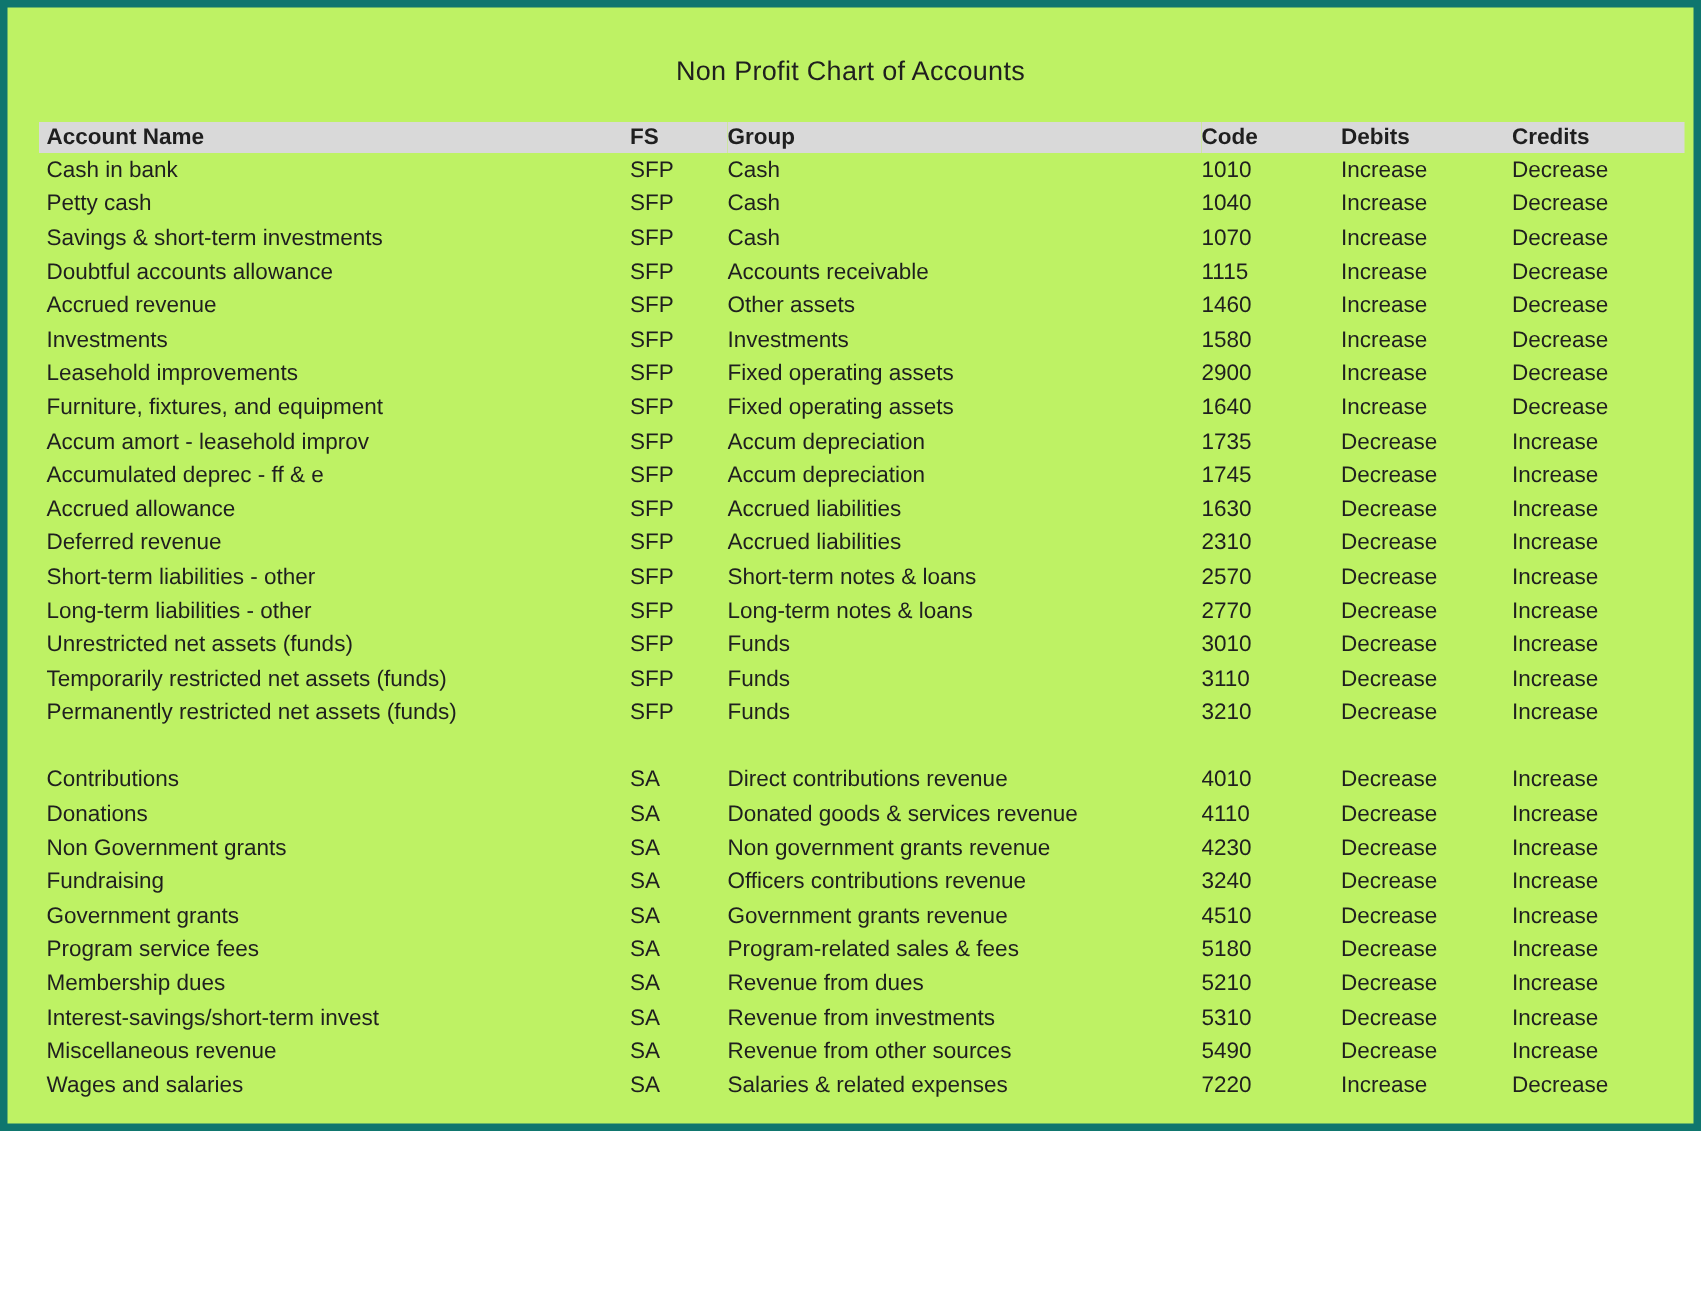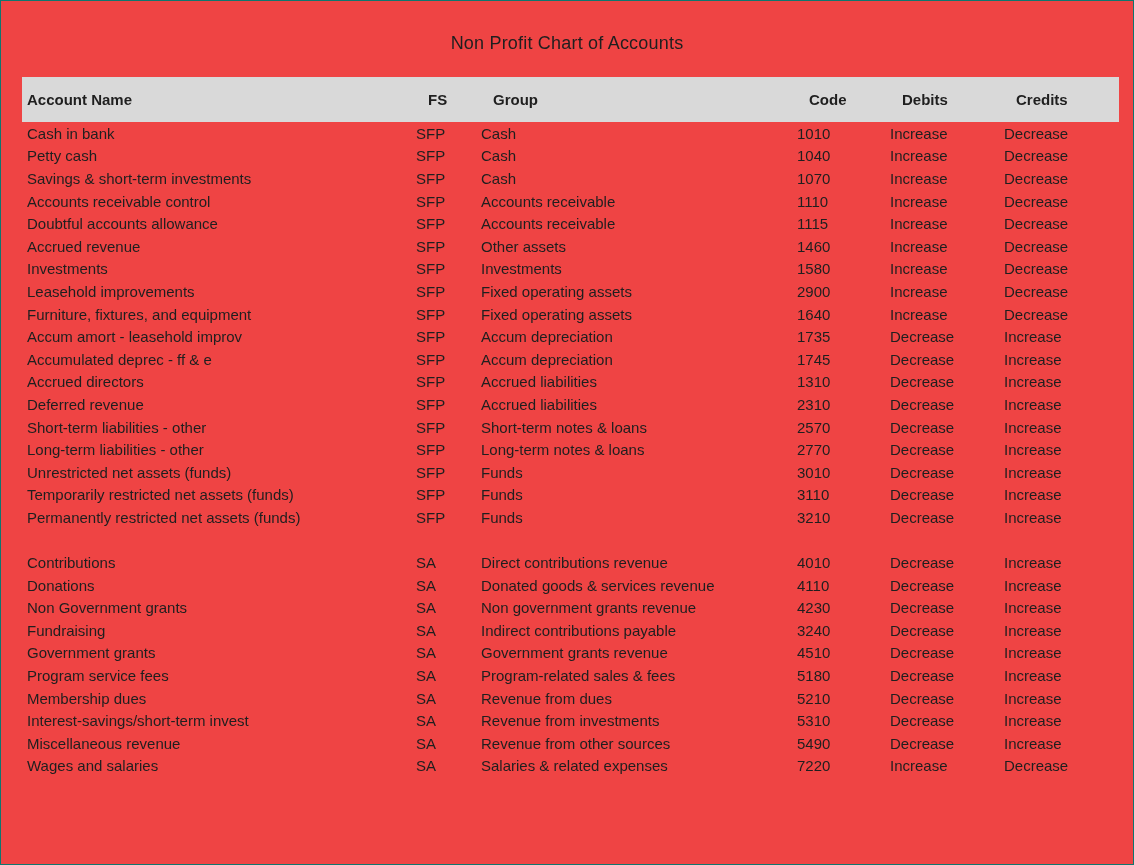--- a/index.html
+++ b/index.html
@@ -4,24 +4,24 @@
 <style>
   html, body {
     margin: 0;
     padding: 0;
     background: #ffffff;
     font-family: "Liberation Sans", sans-serif;
   }
   .page {
     position: relative;
     width: 1134px;
-    height: 865px;
+    height: 754px;
     box-sizing: border-box;
-    border: 1px solid #0f766e;
-    background: #ef4444;
+    border: 5px solid #0f766e;
+    background: #bef264;
     overflow: hidden;
   }
   .title {
     position: absolute;
     top: 32px;
     left: 0;
     width: 100%;
     text-align: center;
     font-size: 18px;
     color: #1f1f1f;
@@ -42,21 +42,21 @@
   table.accounts col.c-group   { width: 316px; }
   table.accounts col.c-code    { width: 93px;  }
   table.accounts col.c-debits  { width: 114px; }
   table.accounts col.c-credits { width: 115px; }
 
   table.accounts th {
     background: #d9d9d9;
     font-weight: bold;
     text-align: left;
     height: 21px;
-    padding: 12px;
+    padding: 0;
     vertical-align: middle;
     white-space: nowrap;
     overflow: hidden;
   }
   table.accounts td {
     height: 22.6px;
     padding: 0;
     vertical-align: middle;
     white-space: nowrap;
     overflow: hidden;
@@ -113,28 +113,20 @@
         </tr>
         <tr>
           <td>Savings &amp; short-term investments</td>
           <td>SFP</td>
           <td>Cash</td>
           <td>1070</td>
           <td>Increase</td>
           <td>Decrease</td>
         </tr>
         <tr>
-          <td>Accounts receivable control</td>
-          <td>SFP</td>
-          <td>Accounts receivable</td>
-          <td>1110</td>
-          <td>Increase</td>
-          <td>Decrease</td>
-        </tr>
-        <tr>
           <td>Doubtful accounts allowance</td>
           <td>SFP</td>
           <td>Accounts receivable</td>
           <td>1115</td>
           <td>Increase</td>
           <td>Decrease</td>
         </tr>
         <tr>
           <td>Accrued revenue</td>
           <td>SFP</td>
@@ -177,24 +169,24 @@
         </tr>
         <tr>
           <td>Accumulated deprec - ff &amp; e</td>
           <td>SFP</td>
           <td>Accum depreciation</td>
           <td>1745</td>
           <td>Decrease</td>
           <td>Increase</td>
         </tr>
         <tr>
-          <td>Accrued directors</td>
+          <td>Accrued allowance</td>
           <td>SFP</td>
           <td>Accrued liabilities</td>
-          <td>1310</td>
+          <td>1630</td>
           <td>Decrease</td>
           <td>Increase</td>
         </tr>
         <tr>
           <td>Deferred revenue</td>
           <td>SFP</td>
           <td>Accrued liabilities</td>
           <td>2310</td>
           <td>Decrease</td>
           <td>Increase</td>
@@ -267,21 +259,21 @@
           <td>Non Government grants</td>
           <td>SA</td>
           <td>Non government grants revenue</td>
           <td>4230</td>
           <td>Decrease</td>
           <td>Increase</td>
         </tr>
         <tr>
           <td>Fundraising</td>
           <td>SA</td>
-          <td>Indirect contributions payable</td>
+          <td>Officers contributions revenue</td>
           <td>3240</td>
           <td>Decrease</td>
           <td>Increase</td>
         </tr>
         <tr>
           <td>Government grants</td>
           <td>SA</td>
           <td>Government grants revenue</td>
           <td>4510</td>
           <td>Decrease</td>

